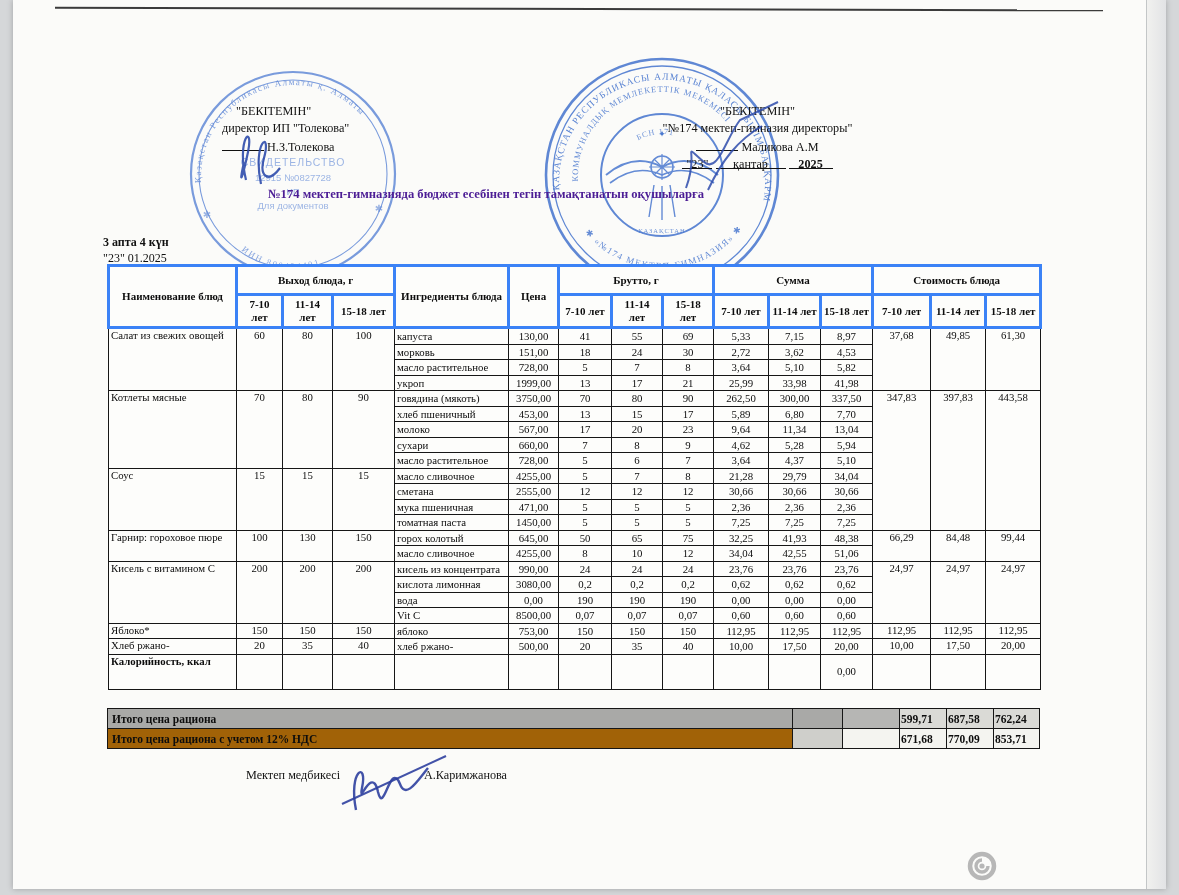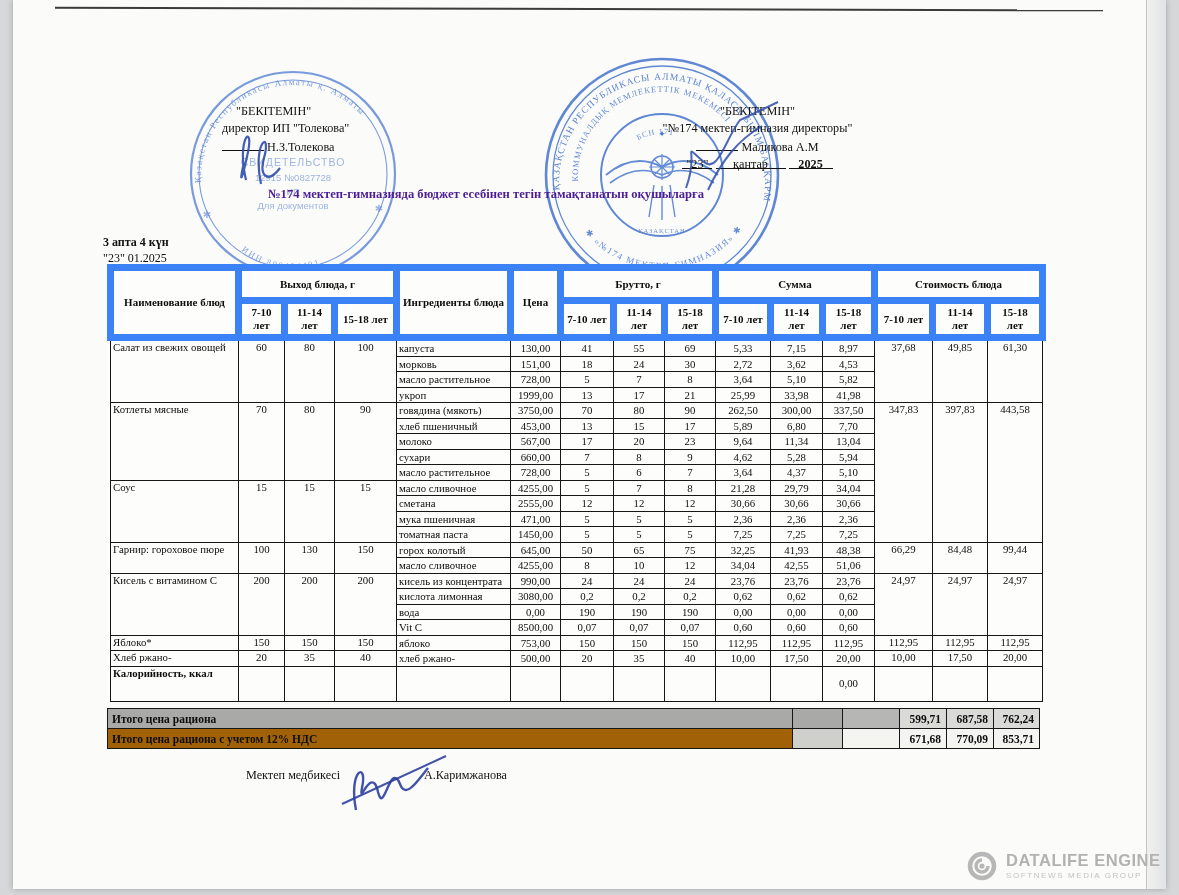--- a/index.html
+++ b/index.html
@@ -17,35 +17,35 @@
   .w42{width:42px;} .w30{width:30px;} .w70{width:70px;} .w44{width:44px;font-weight:bold;}
   .ctr{text-align:center;}
 
   .title{position:absolute;left:180px;top:186px;width:612px;text-align:center;font-weight:bold;font-size:12.6px;line-height:1.35;color:#4c1d95;z-index:5;}
   .meta{position:absolute;left:103px;top:235px;font-size:12px;line-height:1.3;color:#101010;z-index:5;}
   .meta .b{font-weight:bold;}
 
   
   table{border-collapse:collapse;table-layout:fixed;}
   .mtable{position:absolute;left:107px;top:264px;width:932px;background:#fdfdfb;z-index:4;}
-  .mtable th{border:7px solid #3b82f6;font-size:11px;font-weight:bold;padding:1px 2px;line-height:1.15;color:#0d0d0d;}
+  .mtable th{border:3px solid #3b82f6;font-size:11px;font-weight:bold;padding:1px 2px;line-height:1.15;color:#0d0d0d;}
   .mtable td{border:1px solid #161616;font-size:10.8px;height:14.5px;padding:0 2px;line-height:1.12;color:#0d0d0d;vertical-align:middle;}
   .mtable .c-num{text-align:center;}
   .mtable .c-top{vertical-align:top;}
   .mtable .c-name{vertical-align:top;text-align:left;}
   .mtable .c-ing{text-align:left;}
   .mtable .b{font-weight:bold;}
   .mtable tbody tr:last-child td{height:34px;}
   .hrow1 th{height:24px;} .hrow2 th{height:28px;}
 
   
   .totals{position:absolute;left:107px;top:708px;width:932px;z-index:4;}
   .totals td{border:1px solid #161616;height:17px;font-size:11.5px;color:#0d0d0d;}
   .t-label{font-weight:bold;padding-left:4px;font-size:12px;}
-  .t-val{text-align:right;font-weight:bold;padding-right:5px;}
+  .t-val{text-align:left;font-weight:bold;padding-right:5px;}
   .tex{background-image:repeating-linear-gradient(0deg,rgba(255,255,255,.12) 0 1px,rgba(0,0,0,.04) 1px 3px);}
   .tot-row1 .t-label,.tot-row1 .t-gap1{background:#a9a9a7;}
   .tot-row1 .t-gap2{background:#b6b6b4;}
   .tot-row1 .t-val{background:#dadad6;}
   .tot-row2 .t-label{background:#a16207;}
   .tot-row2 .t-gap1{background:#cfcfcb;}
   .tot-row2 .t-gap2,.tot-row2 .t-val{background:#f4f4f0;}
 
   
   .foot-role{position:absolute;left:246px;top:768px;font-size:12.2px;color:#121212;z-index:5;text-align:center;}
@@ -518,21 +518,17 @@
 
   <div class="foot-role">Мектеп медбикесі</div>
   <div class="foot-name">А.Каримжанова</div>
 
   <div class="wm">
     <svg width="32" height="32" viewBox="0 0 32 32">
       <circle cx="16" cy="16" r="12" stroke="#b7b7b7" stroke-width="4.5" fill="none"></circle>
       <path d="M16,10 a6,6 0 1 0 6,6" stroke="#b7b7b7" stroke-width="3.4" fill="none"></path>
       <circle cx="16" cy="16" r="2.6" fill="#b7b7b7"></circle>
     </svg>
-    <div class="wm-txt">
-      <div class="wm-title">DATALIFE ENGINE</div>
-      <div class="wm-sub">SOFTNEWS MEDIA GROUP</div>
-    </div>
   </div>
 
   <div class="fold2"></div>
   <div class="fold"></div>
 </div>
 
 </body></html>

